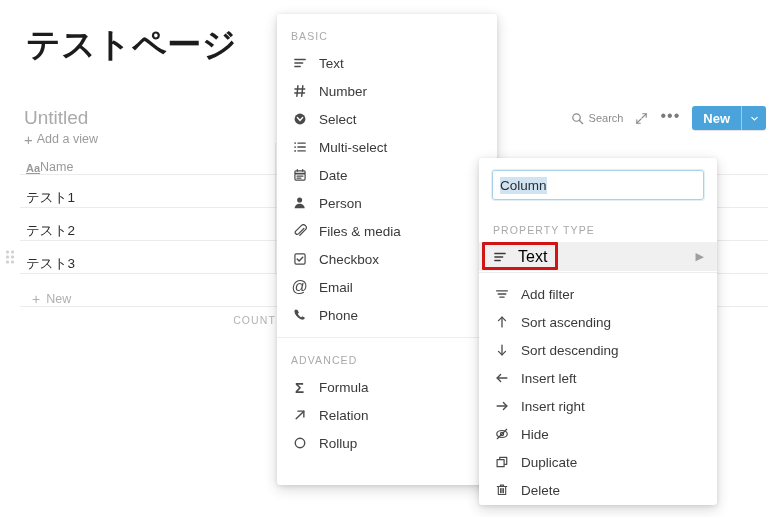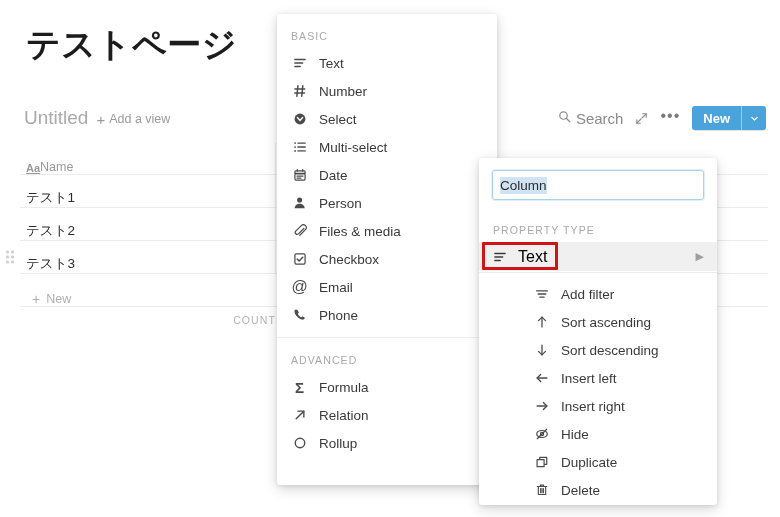--- a/index.html
+++ b/index.html
@@ -15,31 +15,31 @@
 
   
   .page-title {
     position: absolute; left: 26px; top: 22px;
     font-size: 34px; font-weight: 700; color: #1c1c1c;
     letter-spacing: 0.5px; line-height: 44px; white-space: nowrap;
   }
 
   .viewbar {
     position: absolute; left: 24px; top: 107px;
-    display: flex; align-items: baseline; gap: 8px;
+    display: flex; align-items: baseline; gap: 2px; flex-direction: column;
   }
   .view-name { font-size: 19px; color: #aaaaaa; font-weight: 400; }
   .add-view { display:flex; align-items:center; gap:4px; color:#9b9b9b; font-size:12.5px; }
   .add-view .plus { font-size: 15px; color:#9b9b9b; line-height:1; position:relative; top:1px;}
 
   .toolbar {
     position: absolute; right: 14px; top: 106px;
     display: flex; align-items: center; gap: 12px;
   }
-  .tb-search { display:flex; align-items:flex-start; gap:5px; color:#8b8b8b; font-size:15px; }
+  .tb-search { display:flex; align-items:flex-start; gap:5px; color:#8b8b8b; font-size:11px; }
   .tb-icon { color:#8b8b8b; display:flex; align-items:center; }
   .tb-dots { color:#7a7a7a; font-size:16px; letter-spacing:1px; line-height:8px; padding-bottom:5px;}
   .new-btn {
     display:flex; align-items:stretch; height:24px;
     background:#4aa3db; border-radius:3px; overflow:hidden;
     box-shadow: 0 1px 1px rgba(0,0,0,.12);
   }
   .new-btn .lbl {
     color:#fff; font-size:13px; font-weight:700; padding:0 11px;
     display:flex; align-items:center;
@@ -123,21 +123,21 @@
   .type-row {
     position:relative; height:29px; background:#f0f0f0;
     display:flex; align-items:center; padding:0 14px; gap:11px;
   }
   .type-row .caret { position:absolute; right:13px; color:#9e9e9e; font-size:11px; }
   .hl-box {
     position:absolute; left:3px; top:0px; width:76px; height:28px;
     border:3px solid #d11414; border-radius:1px; pointer-events:none;
   }
   .after-div { height:1px; background:#ededed; margin-top:1px; }
-  .list-pad { padding-top:7px;margin-left:40px; }
+  .list-pad { padding-top:7px; }
   svg { display:block; }
 </style>
 </head>
 <body>
 
 <div id="root">
 
   <div class="page-title">テストページ</div>
 
   <div class="viewbar">

